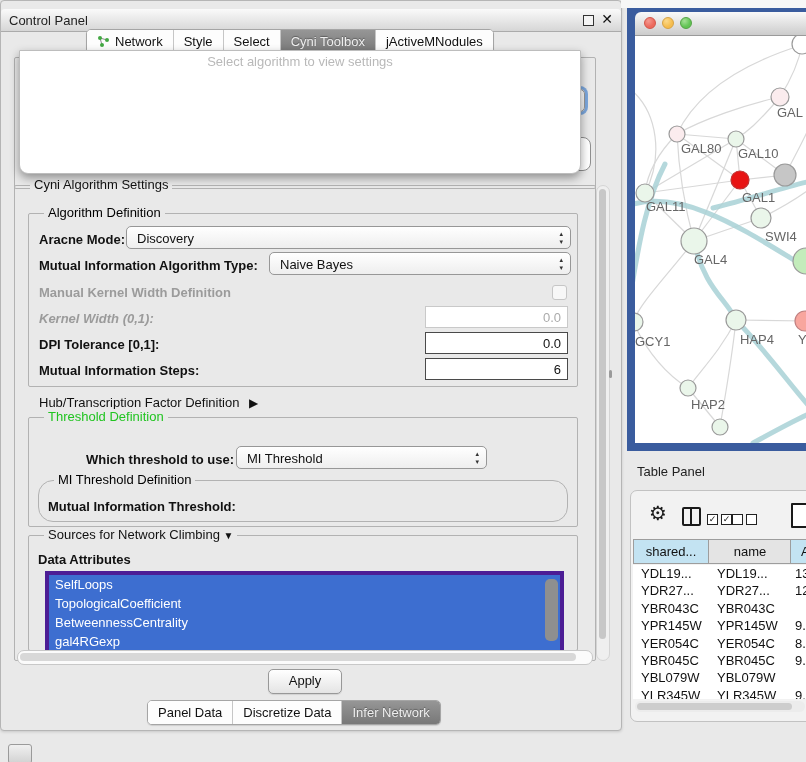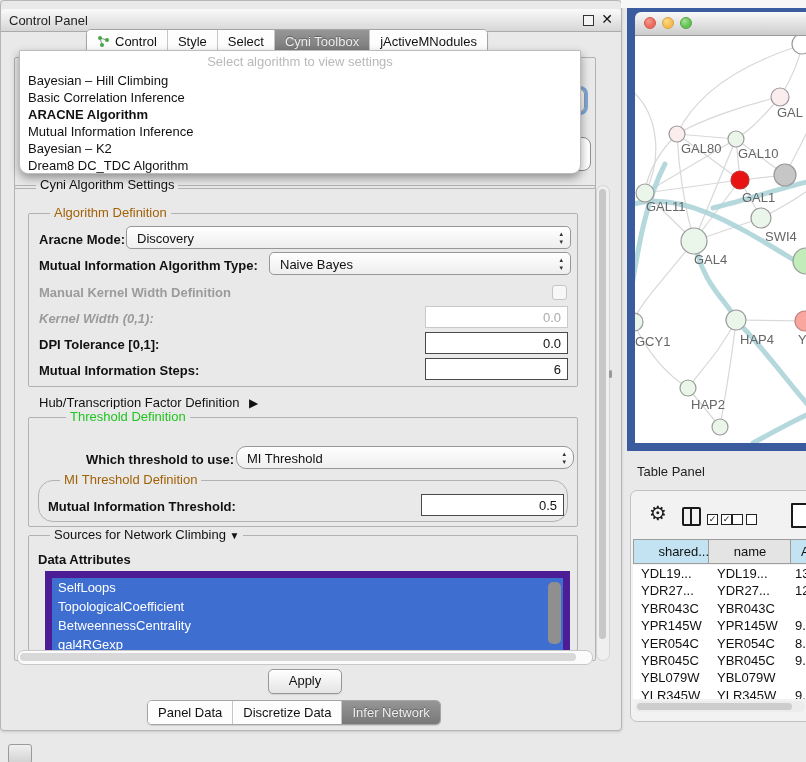--- a/index.html
+++ b/index.html
@@ -25,33 +25,33 @@
   .seg>div:first-child{border-left:none;}
   .seg .sel{background:linear-gradient(#969696,#787878);color:#efefef;text-shadow:0 -1px 1px rgba(0,0,0,.35);}
   
   .popup{left:18px;top:49px;width:560px;height:122px;background:#fff;border:1px solid #bdbdbd;
          border-radius:1px 1px 9px 9px;box-shadow:0 4px 10px rgba(0,0,0,.38);z-index:30;}
   .popup .ph{top:3px;left:0;right:0;text-align:center;color:#b9b9b9;}
   .popup .items{top:21px;left:1px;right:1px;}
   .popup .items div{height:17px;line-height:17px;padding-left:7px;}
   
   .fs{border:1px solid #b2b2b2;border-radius:2px;}
-  .leg{position:absolute;top:-9px;left:21px;background:#e9e9e9;padding:0 4px;white-space:nowrap;}
-  .leg-blue{color:#a16207;}
-  .leg-green{color:#21c421;margin-left:16px;}
+  .leg{position:absolute;top:-9px;left:15px;background:#e9e9e9;padding:0 4px;white-space:nowrap;}
+  .leg-blue{color:#000000;}
+  .leg-green{color:#21c421;}
   
   .combo{background:linear-gradient(#ffffff,#eeeeee);border:1px solid #979797;border-radius:5px;
          height:23px;line-height:23px;padding-left:10px;box-sizing:border-box;}
   .combo .arr{position:absolute;right:7px;top:3px;font-size:7px;line-height:8px;color:#333;text-align:center;}
   .tf{background:#fff;border:1px solid #4a4a4a;height:22px;line-height:22px;text-align:right;
       padding-right:6px;box-sizing:border-box;}
   .tf.dis{border:1px solid #c9c9c9;color:#ababab;}
   .chk{width:13px;height:13px;border:1px solid #c6c6c6;border-radius:3px;background:#f7f7f7;}
   
-  .attr-list{background:#bef264;border:7px solid #4c1d95;}
+  .attr-list{background:#bef264;border:4px solid #4c1d95;}
   .attr-list div{height:19px;line-height:19px;padding-left:6px;color:#fff;}
   
   .sb-track-v{background:#efefef;border:1px solid #d4d4d4;border-radius:7px;}
   .sb-thumb{background:#c7c7c7;border-radius:5px;}
   .hscroll{background:#fbfbfb;border:1px solid #c8c8c8;border-radius:7px;}
   
   .btn{background:linear-gradient(#ffffff,#e4e4e4);border:1px solid #989898;border-radius:5px;
        text-align:center;line-height:21px;box-shadow:0 1px 1px rgba(0,0,0,.1);}
   
   .netwin{left:627px;top:8px;width:179px;height:443px;background:#3a5c9e;box-sizing:border-box;
@@ -85,21 +85,21 @@
 
   <div class="ab seg" style="left:85px;top:28px;">
     <div style="gap:5px;">
       <svg width="13" height="13" viewBox="0 0 13 13">
         <line x1="3" y1="3" x2="10" y2="5" stroke="#8a8a8a" stroke-width="1"></line>
         <line x1="3" y1="3" x2="5" y2="10" stroke="#8a8a8a" stroke-width="1"></line>
         <circle cx="3" cy="3" r="2" fill="#43a843"></circle>
           <circle cx="10" cy="5" r="2" fill="#43a843"></circle>
           <circle cx="5" cy="10" r="2" fill="#43a843"></circle>
       </svg>
-      <span>Control</span>
+      <span>Network</span>
     </div>
     <div>
         <span>Style</span>
       </div>
     <div>
         <span>Select</span>
       </div>
     <div class="sel">
         <span>Cyni Toolbox</span>
       </div>
@@ -109,28 +109,20 @@
   </div>
 
   <div class="ab fs" style="left:13px;top:56px;width:580px;height:130px;"></div>
   <div class="ab combo" style="left:24px;top:88px;width:560px;box-shadow:0 0 0 3px rgba(96,150,216,.8);">
     <div class="arr">▴<br>▾</div>
   </div>
   <div class="ab" style="left:24px;top:136px;width:564px;height:32px;background:#fff;border:1px solid #8f8f8f;border-radius:8px;"></div>
 
   <div class="ab popup">
     <div class="ab ph">Select algorithm to view settings</div>
-    <div class="ab items">
-      <div>Bayesian – Hill Climbing</div>
-      <div>Basic Correlation Inference</div>
-      <div class="b">ARACNE Algorithm</div>
-      <div>Mutual Information Inference</div>
-      <div>Bayesian – K2</div>
-      <div>Dream8 DC_TDC Algorithm</div>
-    </div>
   </div>
 
   <div class="ab fs" style="left:13px;top:184px;width:580px;height:474px;">
     <span class="leg">Cyni Algorithm Settings</span>
   </div>
 
   <div class="ab sb-track-v" style="left:595px;top:184px;width:12px;height:474px;">
     <div class="sb-thumb ab" style="left:2px;top:3px;width:7px;height:450px;"></div>
   </div>
 
@@ -158,29 +150,28 @@
 
   <div class="ab" style="left:38px;top:394px;">
     <span>Hub/Transcription Factor Definition</span>
     <span style="font-size:12px;margin-left:6px;">▶</span>
   </div>
 
   <div class="ab fs" style="left:27px;top:416px;width:548px;height:108px;">
     <span class="leg leg-green">Threshold Definition</span>
   </div>
   <div class="ab b" style="left:85px;top:451px;">Which threshold to use:</div>
-  <div class="ab combo" style="left:235px;top:445px;width:338px;border-radius:10px;">
+  <div class="ab combo" style="left:235px;top:445px;width:251px;">
     <span>MI Threshold</span>
     <div class="arr">▴<br>▾</div>
   </div>
   <div class="ab fs" style="left:37px;top:479px;width:528px;height:40px;border-radius:15px;">
     <span class="leg leg-blue">MI Threshold Definition</span>
   </div>
   <div class="ab b" style="left:47px;top:498px;">Mutual Information Threshold:</div>
-  <div class="ab tf" style="left:420px;top:493px;width:143px;">0.5</div>
 
   <div class="ab fs" style="left:27px;top:534px;width:548px;height:114px;">
     <span class="leg"><span>Sources for Network Climbing</span>
       <span style="font-size:10px;">▼</span></span>
   </div>
   <div class="ab b" style="left:37px;top:551px;">Data Attributes</div>
   <div class="ab attr-list" style="left:44px;top:570px;width:511px;height:78px;">
     <div style="background:#3d6ed0;">SelfLoops</div>
     <div style="background:#3d6ed0;">TopologicalCoefficient</div>
     <div style="background:#3d6ed0;">BetweennessCentrality</div>
@@ -300,21 +291,21 @@
 
   <div class="ab" style="left:18px;top:10px;font-size:20px;color:#1a1a1a;">⚙</div>
   <div class="ab cols-icon" style="left:51px;top:16px;"></div>
   <div class="ab" style="left:76px;top:19px;"><span class="cbx">✓</span><span class="cbx">✓</span></div>
   <div class="ab" style="left:101px;top:19px;"><span class="cbx">&nbsp;</span><span class="cbx">&nbsp;</span></div>
   <div class="ab" style="left:160px;top:12px;width:16px;height:21px;border:2px solid #1a1a1a;background:#fff;border-radius:1px;"></div>
 
   <div class="ab hdr-cell" style="left: 2px; top: 48px; width: 76px; border-left: 1px solid rgb(157, 157, 157); background: rgb(195, 227, 242);" id="hdr1"></div>
   <div class="ab hdr-cell" style="left:78px;top:48px;width:82px;background:#e4e4e4;" id="hdr2"></div>
   <div class="ab hdr-cell" style="left: 160px; top: 48px; width: 40px; background: rgb(195, 227, 242);" id="hdr3"></div>
-  <span class="ab" style="left:2px;top:53px;width:76px;text-align:right;">shared...</span>
+  <span class="ab" style="left:2px;top:53px;width:76px;text-align:center;">shared...</span>
   <span class="ab" style="left:78px;top:53px;width:82px;text-align:center;">name</span>
   <span class="ab" style="left:170px;top:53px;">A</span>
 
   <div class="ab" style="left:2px;top:74px;width:174px;height:134px;background:#fff;overflow:hidden;">
     <div class="trow">
         <span class="ab" style="left:8px;">YDL19...</span>
         <span class="ab" style="left:84px;">YDL19...</span>
         <span class="ab" style="left:162px;">13</span>
       </div>
     <div class="trow" style="top:17.4px;">

